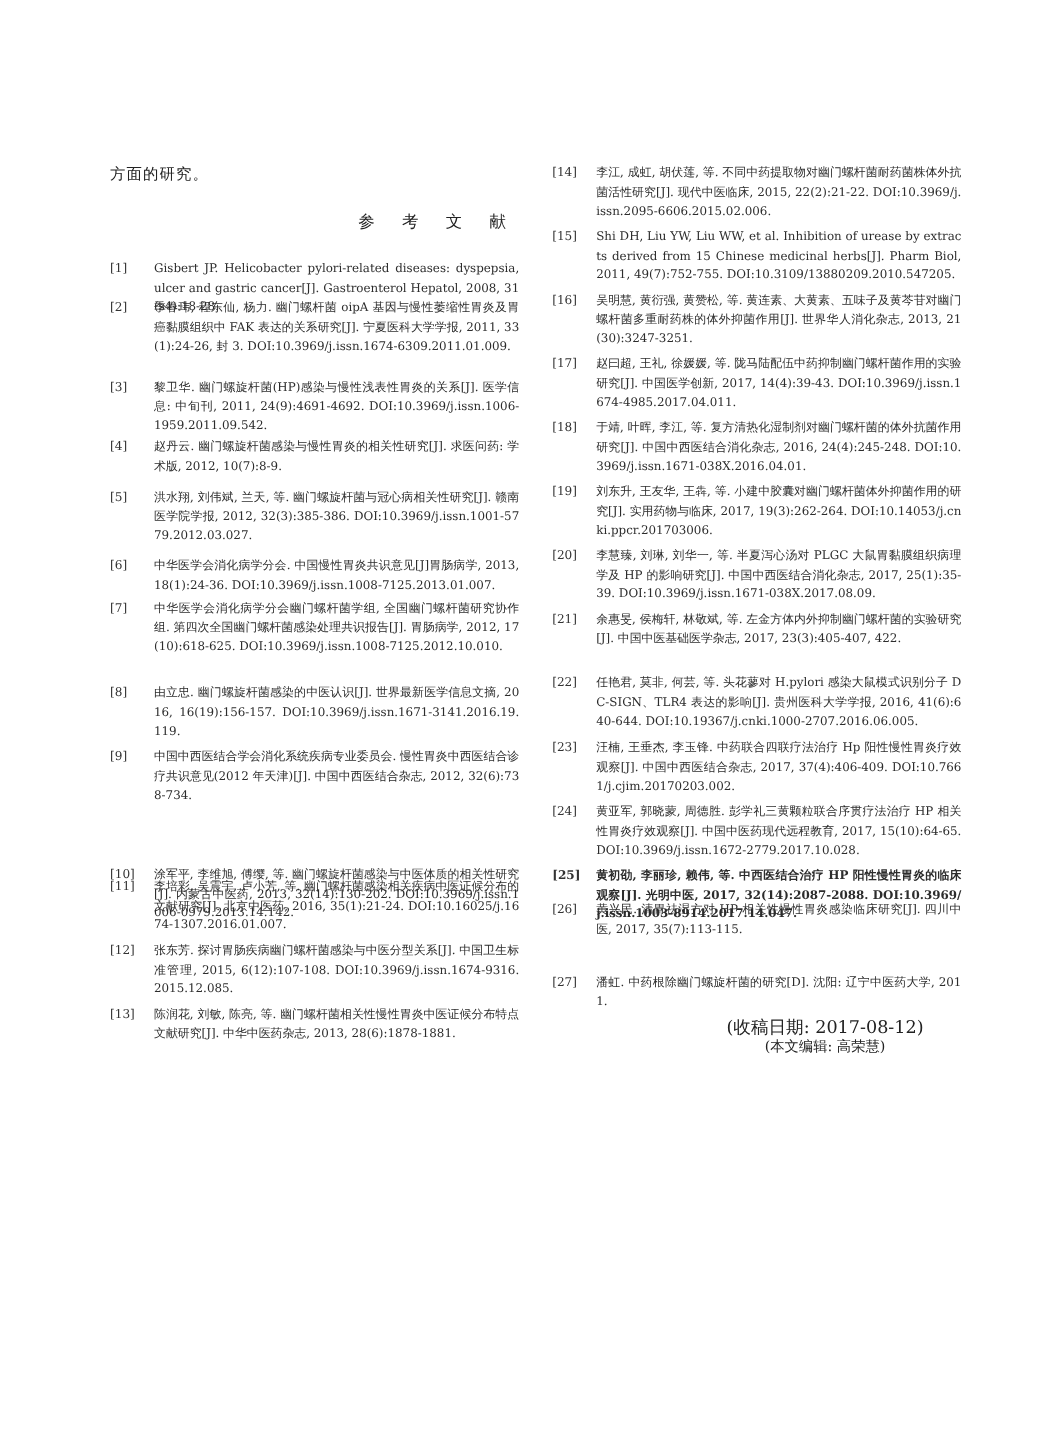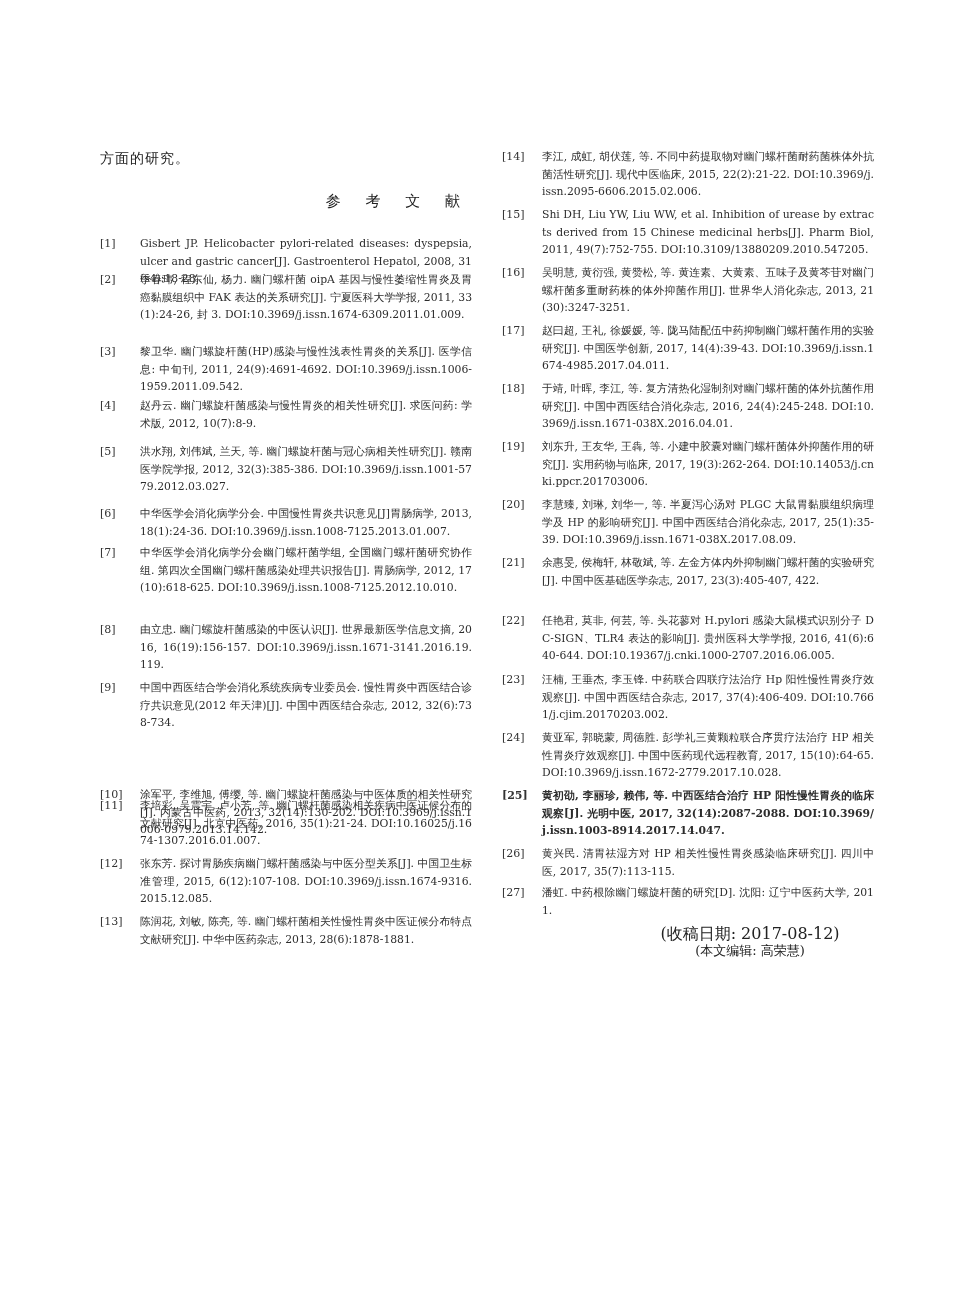--- a/index.html
+++ b/index.html
@@ -138,21 +138,21 @@
     <div class="ref-text">汪楠, 王垂杰, 李玉锋. 中药联合四联疗法治疗 Hp 阳性慢性胃炎疗效观察[J]. 中国中西医结合杂志, 2017, 37(4):406-409. DOI:10.7661/j.cjim.20170203.002.</div>
   </div>
   <div class="ref" style="left:502px; top:729px;">
     <span class="ref-num">[24]</span>
     <div class="ref-text">黄亚军, 郭晓蒙, 周德胜. 彭学礼三黄颗粒联合序贯疗法治疗 HP 相关性胃炎疗效观察[J]. 中国中医药现代远程教育, 2017, 15(10):64-65. DOI:10.3969/j.issn.1672-2779.2017.10.028.</div>
   </div>
   <div class="ref" style="left:502px; top:787px;font-weight:bold;">
     <span class="ref-num">[25]</span>
     <div class="ref-text">黄初劭, 李丽珍, 赖伟, 等. 中西医结合治疗 HP 阳性慢性胃炎的临床观察[J]. 光明中医, 2017, 32(14):2087-2088. DOI:10.3969/j.issn.1003-8914.2017.14.047.</div>
   </div>
-  <div class="ref" style="left:502px; top:845px;">
+  <div class="ref" style="left:502px; top:818px;">
     <span class="ref-num">[26]</span>
     <div class="ref-text">黄兴民. 清胃祛湿方对 HP 相关性慢性胃炎感染临床研究[J]. 四川中医, 2017, 35(7):113-115.</div>
   </div>
   <div class="ref" style="left:502px; top:884px;">
     <span class="ref-num">[27]</span>
     <div class="ref-text">潘虹. 中药根除幽门螺旋杆菌的研究[D]. 沈阳: 辽宁中医药大学, 2011.</div>
   </div>
 
   <div class="footer received">(收稿日期: 2017-08-12)</div>
   <div class="footer editor">(本文编辑: 高荣慧)</div>

